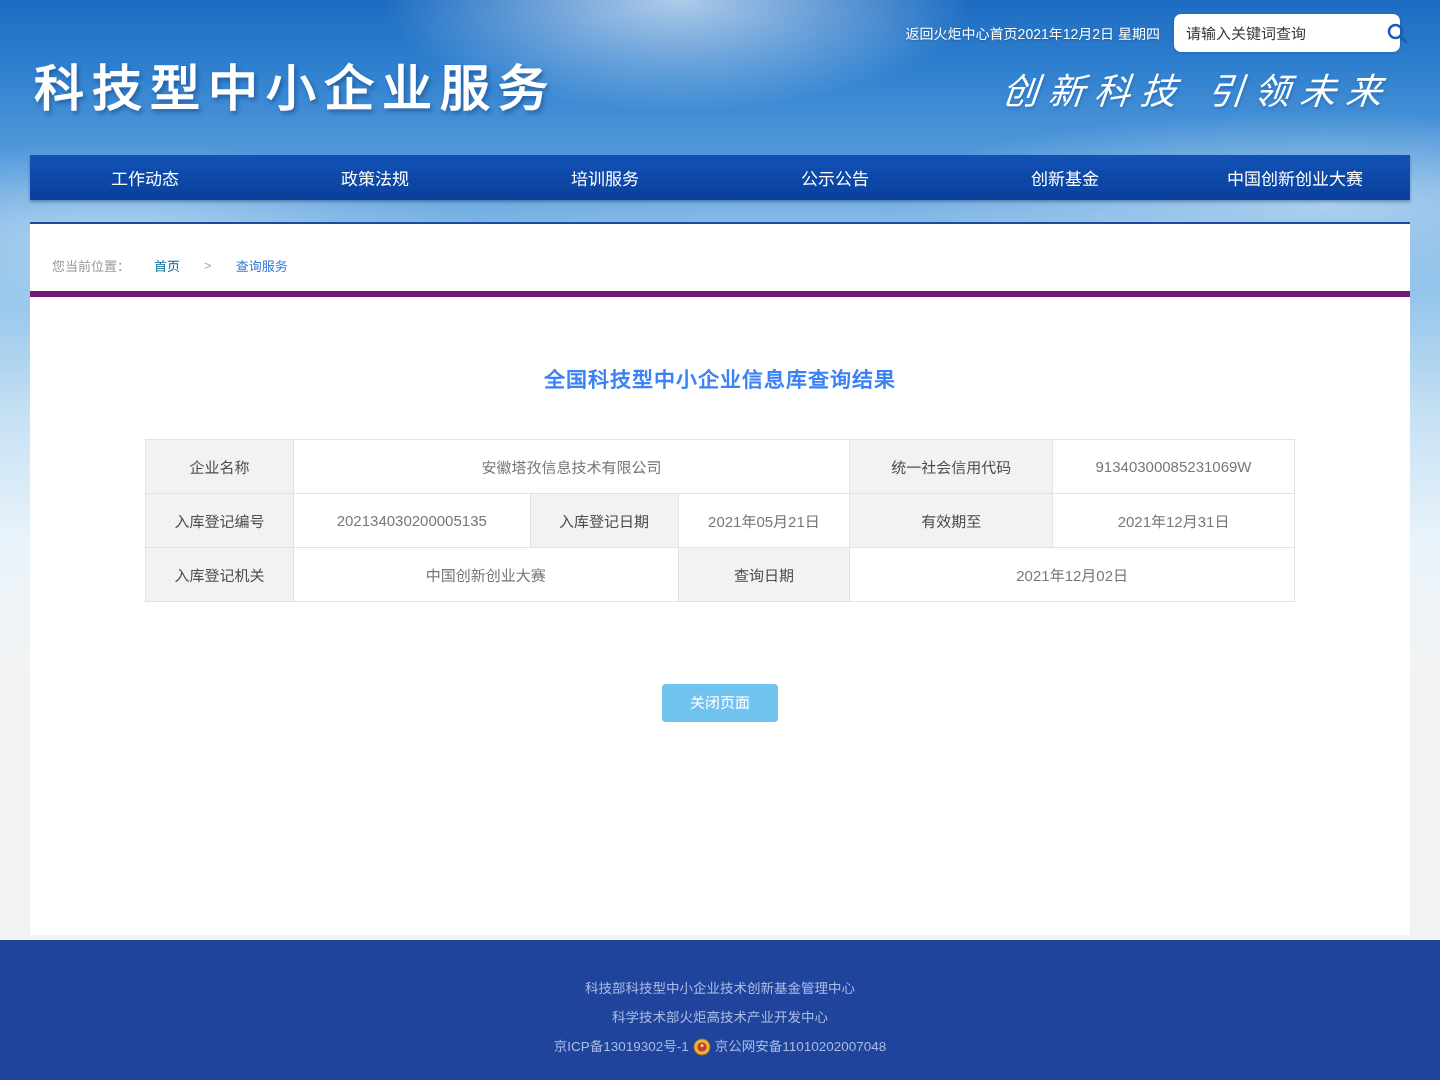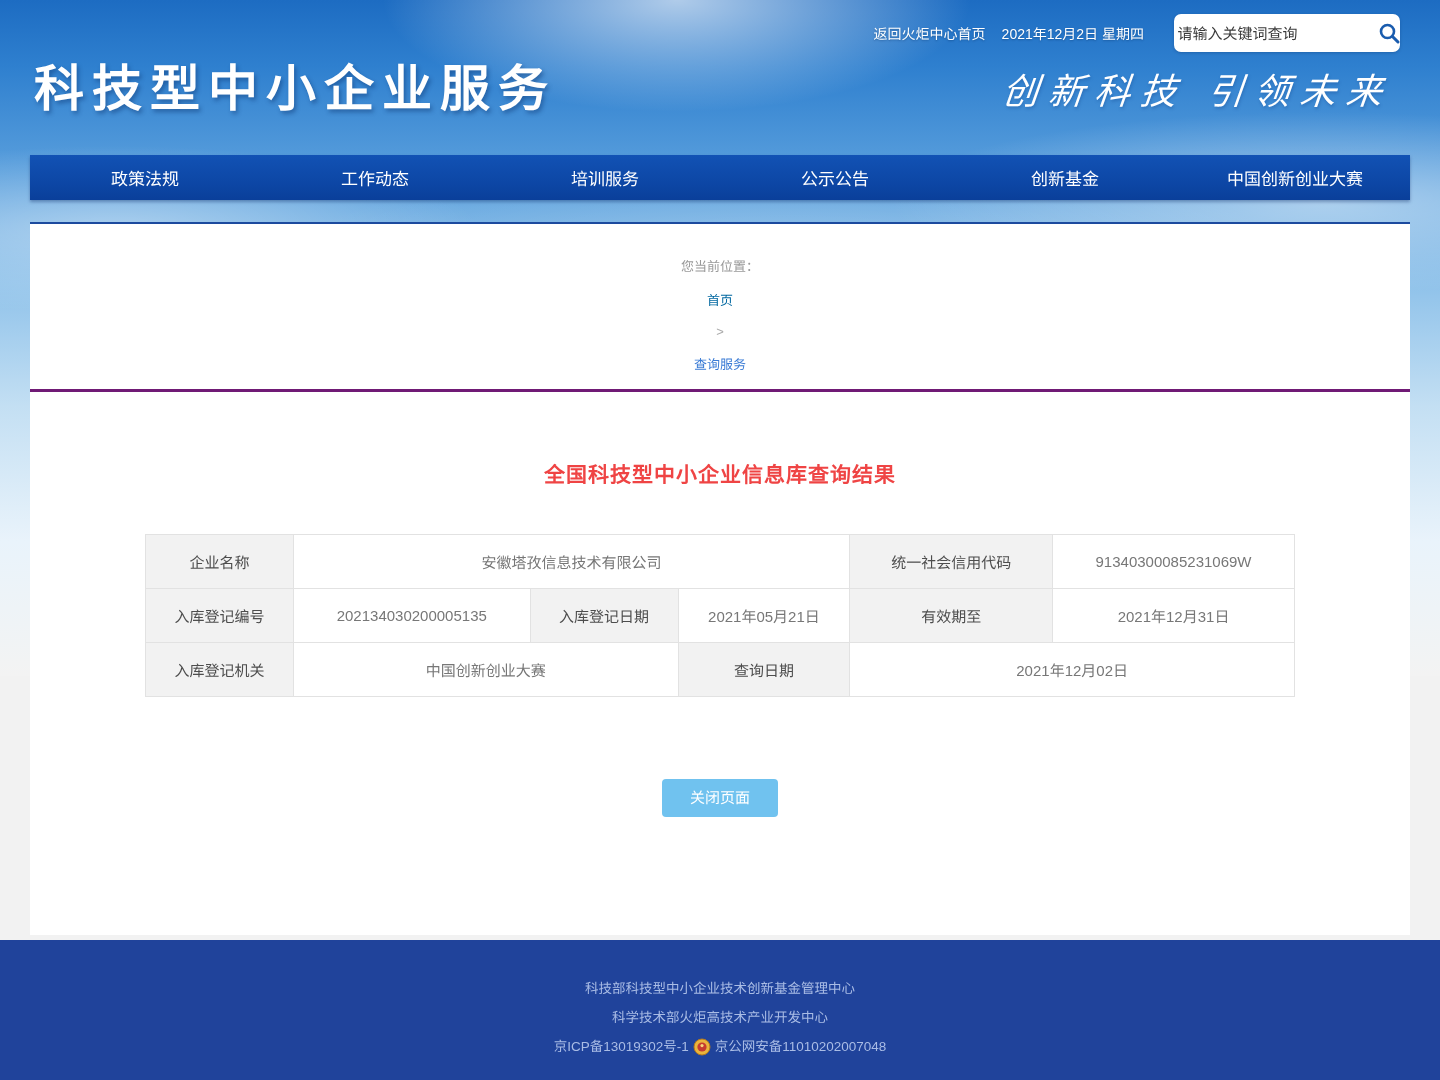--- a/index.html
+++ b/index.html
@@ -23,31 +23,30 @@
   .header { height:155px; position:relative; }
   .logo {
     position:absolute; left:34px; top:48px;
     font-family:"Liberation Serif","DejaVu Serif",serif;
     font-size:50px; font-weight:bold; color:#ffffff; letter-spacing:8px;
     text-shadow:2px 3px 4px rgba(10,50,110,.45);
     white-space:nowrap;
   }
   .topbar {
     position:absolute; top:13px; right:40px; height:40px;
-    display:flex; align-items:center; gap:16px;
+    display:flex; align-items:center; 
   }
   .topbar .toplink, .topbar .topdate {
     color:#ffffff; font-size:14px; text-shadow:0 1px 2px rgba(0,40,90,.4); white-space:nowrap;
   }
   .toplink { cursor:pointer; }
   .searchbox {
     width:226px; height:38px; background:#ffffff; border-radius:7px;
     display:flex; align-items:center; padding:0 8px 0 12px; margin-left:14px;
     box-shadow:0 1px 3px rgba(0,30,80,.25);
-    justify-content:center;
   }
   .searchbox input {
     border:none; outline:none; flex:1; font-size:15px; color:#333;
     font-family:"Liberation Sans","DejaVu Sans",sans-serif; background:transparent;
   }
   .searchbox input::placeholder { color:#3a3a3a; opacity:1; }
   .search-btn { width:28px; height:28px; border:none; background:transparent; cursor:pointer; display:flex; align-items:center; justify-content:center; }
   .slogan {
     position:absolute; right:48px; top:62px;
     font-family:"DejaVu Serif","Liberation Serif",serif;
@@ -69,30 +68,30 @@
 
   .nav-gap { height:22px; }
 
   
   .card {
     margin:0 30px; background:#ffffff; min-height:713px;
     border-top:2px solid #1c4a9e; position:relative;
   }
   .breadcrumb {
     padding:32px 22px 16px 22px; font-size:13px; color:#999;
-    border-bottom:3px solid #701a75; margin:0 0 0 0;
-    display:flex; gap:15px; align-items:center;flex-direction:column;
+    border-bottom:6px solid #701a75; margin:0 0 0 0;
+    display:flex; gap:24px; align-items:center;
   }
   .breadcrumb .crumb-home { color:#0369a1; cursor:pointer; }
   .breadcrumb .crumb-sep { color:#aaa; }
   .breadcrumb .crumb-current { color:#3a7bd5; cursor:pointer; }
 
   .result-title {
     text-align:center; margin-top:66px;
-    font-size:21px; font-weight:bold; color:#ef4444; letter-spacing:1px;
+    font-size:21px; font-weight:bold; color:#3b82f6; letter-spacing:1px;
   }
 
   table.result-table {
     width:1150px; margin:46px auto 0 auto; border-collapse:collapse;
     font-size:15px;
   }
   .result-table td {
     border:1px solid #e2e2e2; height:43px; text-align:center; padding:16px 6px;
     color:#777;
   }
@@ -140,22 +139,22 @@
             </svg>
           </span>
         </button>
       </div>
     </div>
 
     <div class="slogan">创新科技 引领未来</div>
   </div>
 
   <div class="nav">
+    <div class="nav-item">工作动态</div>
     <div class="nav-item">政策法规</div>
-    <div class="nav-item">工作动态</div>
     <div class="nav-item">培训服务</div>
     <div class="nav-item">公示公告</div>
     <div class="nav-item">创新基金</div>
     <div class="nav-item">中国创新创业大赛</div>
   </div>
 
   <div class="nav-gap"></div>
 
   <div class="card">
 

